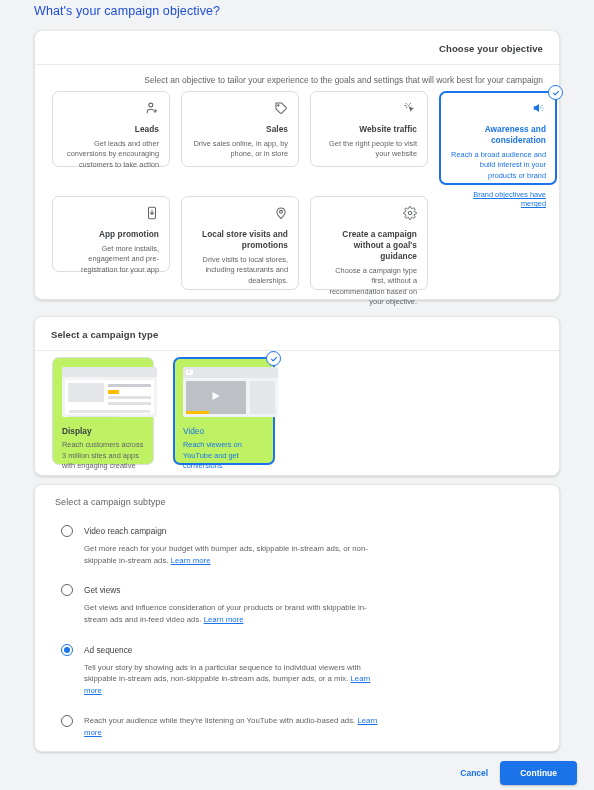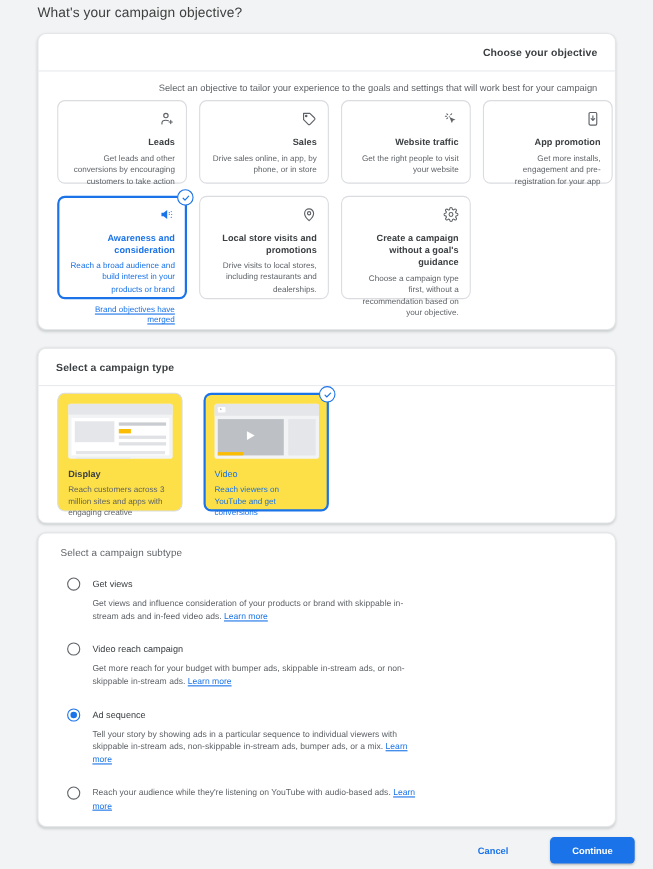--- a/index.html
+++ b/index.html
@@ -9,21 +9,21 @@
     background: #f1f3f4;
     font-family: "Liberation Sans", sans-serif;
     color: #3c4043;
     -webkit-font-smoothing: antialiased;
     overflow: hidden;
   }
   .page { position: relative; width: 594px; height: 790px; }
 
   .page-title {
     position: absolute; left: 34px; top: 4px;
-    font-size: 12.5px; color: #404040; letter-spacing: .1px;
+    font-size: 12.5px; color: #1d4ed8; letter-spacing: .1px;
   }
 
   .card {
     position: absolute;
     background: #fff;
     border-radius: 8px;
     border: 1px solid #e4e6e8;
     box-shadow: 0 1px 2px rgba(60,64,67,.12), 0 1px 3px rgba(60,64,67,.08);
   }
   .card-header {
@@ -81,24 +81,24 @@
   }
   .check-badge svg { display: block; }
 
   
   .type-row {
     position: absolute; left: 17px; top: 40px;
     display: flex; gap: 19px;
   }
   .type-card {
     position: relative;
-    width: 114px; height: 108px;
+    width: 102px; height: 108px;
     border: 1px solid #dadce0; border-radius: 7px;
     padding: 9px 9px 8px 9px;
-    background: #fde047; cursor: pointer;
+    background: #bef264; cursor: pointer;
   }
   .type-card.selected {
     border: 2px solid #1a73e8;
     padding: 8px 20px 7px 8px;
   }
   .type-title { font-size: 8.3px; font-weight: bold; color: #3c4043; margin-bottom: 4px; }
   .type-card.selected .type-title { color: #1a73e8; font-weight: normal; }
   .type-desc { font-size: 7.4px; color: #5f6368; line-height: 1.42; }
   .type-card.selected .type-desc { color: #1a73e8; }
 
@@ -141,21 +141,21 @@
   .radio.checked:after {
     content: ""; position: absolute; left: 50%; top: 50%;
     transform: translate(-50%,-50%);
     width: 6px; height: 6px; border-radius: 50%; background: #1a73e8;
   }
   .subtype-label { font-size: 8.3px; color: #3c4043; line-height: 12px; }
   .subtype-desc { font-size: 7.8px; color: #5f6368; line-height: 1.5; margin-top: 6px; max-width: 300px; }
   .learn { color: #1a73e8; text-decoration: underline; cursor: pointer; }
 
   
-  .footer { position: absolute; right: 17px; top: 761px; display: flex; align-items: center; gap: 30px; }
+  .footer { position: absolute; right: 17px; top: 761px; display: flex; align-items: center; gap: 4px; }
   .btn-text {
     font-size: 8.5px; color: #1a73e8; font-weight: bold;
     padding: 6px 8px; border-radius: 4px; cursor: pointer;
     background: none; border: none; font-family: inherit;
   }
   .btn-primary {
     font-size: 8.5px; color: #fff; font-weight: bold;
     background: #1a73e8; border: none; border-radius: 4px;
     padding: 7px 20px; cursor: pointer; font-family: inherit;
     box-shadow: 0 1px 2px rgba(60,64,67,.3);
@@ -201,46 +201,46 @@
         <span class="obj-icon">
           <svg width="14" height="14" viewBox="0 0 24 24" fill="none" stroke="currentColor" stroke-width="1.7" stroke-linecap="round" stroke-linejoin="round">
               <path d="M9.5 9.2l9.6 4.1-4.1 1.4-1.6 4.2z" fill="currentColor" stroke="none"></path>
               <path d="M5.5 4.2l1.3 1.3M13 4.2l-1.3 1.3M5.5 11.7l1.3-1.3M3.2 8h1.9M9.3 8h0.1"></path>
             </svg>
         </span>
         <div class="obj-title">Website traffic</div>
         <div class="obj-desc">Get the right people to visit your website</div>
       </div>
 
-      <div class="obj-card">
-        <span class="obj-icon">
-          <svg width="14" height="14" viewBox="0 0 24 24" fill="none" stroke="currentColor" stroke-width="1.8" stroke-linecap="round" stroke-linejoin="round">
-              <rect x="6" y="2.2" width="12" height="19.6" rx="2"></rect>
-              <path d="M12 7.5v7M9.3 11.8L12 14.5l2.7-2.7"></path>
-            </svg>
-        </span>
-        <div class="obj-title">App promotion</div>
-        <div class="obj-desc">Get more installs, engagement and pre-registration for your app</div>
-      </div>
-
       <div class="obj-card tall selected">
         <div class="check-badge">
           <svg width="10" height="10" viewBox="0 0 24 24" fill="none" stroke="#1a73e8" stroke-width="2.6" stroke-linecap="round" stroke-linejoin="round">
               <path d="M6 12.5l4 4 8-8.5"></path>
             </svg>
         </div>
         <span class="obj-icon">
           <svg width="14" height="14" viewBox="0 0 24 24" fill="currentColor">
               <path d="M3 9.2v5.6h3.4L12 19V5L6.4 9.2H3z"></path>
               <path d="M15.2 8.2a.9.9 0 000 1.8.9.9 0 000-1.8zM15.2 11.1a.9.9 0 000 1.8.9.9 0 000-1.8zM18.3 6.6a.85.85 0 100 1.7.85.85 0 000-1.7zM18.3 15.7a.85.85 0 100 1.7.85.85 0 000-1.7zM19 11.1a.9.9 0 000 1.8.9.9 0 000-1.8z"></path>
             </svg>
         </span>
         <div class="obj-title">Awareness and consideration</div>
         <div class="obj-desc">Reach a broad audience and build interest in your products or brand</div>
         <span class="obj-link">Brand objectives have merged</span>
+      </div>
+
+      <div class="obj-card">
+        <span class="obj-icon">
+          <svg width="14" height="14" viewBox="0 0 24 24" fill="none" stroke="currentColor" stroke-width="1.8" stroke-linecap="round" stroke-linejoin="round">
+              <rect x="6" y="2.2" width="12" height="19.6" rx="2"></rect>
+              <path d="M12 7.5v7M9.3 11.8L12 14.5l2.7-2.7"></path>
+            </svg>
+        </span>
+        <div class="obj-title">App promotion</div>
+        <div class="obj-desc">Get more installs, engagement and pre-registration for your app</div>
       </div>
 
       <div class="obj-card tall">
         <span class="obj-icon">
           <svg width="14" height="14" viewBox="0 0 24 24" fill="none" stroke="currentColor" stroke-width="1.8" stroke-linecap="round" stroke-linejoin="round">
               <path d="M12 21.5s7-6.2 7-11.2a7 7 0 10-14 0c0 5 7 11.2 7 11.2z"></path>
               <circle cx="12" cy="10" r="2.5"></circle>
             </svg>
         </span>
         <div class="obj-title">Local store visits and promotions</div>
@@ -314,28 +314,28 @@
     </div>
   </div>
 
   <div class="card" style="left:34px; top:484px; width:526px; height:268px;">
     <div class="card-header no-divider">Select a campaign subtype</div>
 
     <div class="subtype-list">
 
       <div class="subtype-opt">
         <span class="radio"></span>
+        <div class="subtype-label">Video reach campaign</div>
+        <div class="subtype-desc"><span>Get more reach for your budget with bumper ads, skippable in-stream ads, or non-skippable in-stream ads. </span><span class="learn">Learn more</span></div>
+      </div>
+
+      <div class="subtype-opt">
+        <span class="radio"></span>
         <div class="subtype-label">Get views</div>
         <div class="subtype-desc"><span>Get views and influence consideration of your products or brand with skippable in-stream ads and in-feed video ads. </span><span class="learn">Learn more</span></div>
-      </div>
-
-      <div class="subtype-opt">
-        <span class="radio"></span>
-        <div class="subtype-label">Video reach campaign</div>
-        <div class="subtype-desc"><span>Get more reach for your budget with bumper ads, skippable in-stream ads, or non-skippable in-stream ads. </span><span class="learn">Learn more</span></div>
       </div>
 
       <div class="subtype-opt">
         <span class="radio checked"></span>
         <div class="subtype-label">Ad sequence</div>
         <div class="subtype-desc"><span>Tell your story by showing ads in a particular sequence to individual viewers with skippable in-stream ads, non-skippable in-stream ads, bumper ads, or a mix. </span><span class="learn">Learn more</span></div>
       </div>
 
       <div class="subtype-opt">
         <span class="radio"></span>

